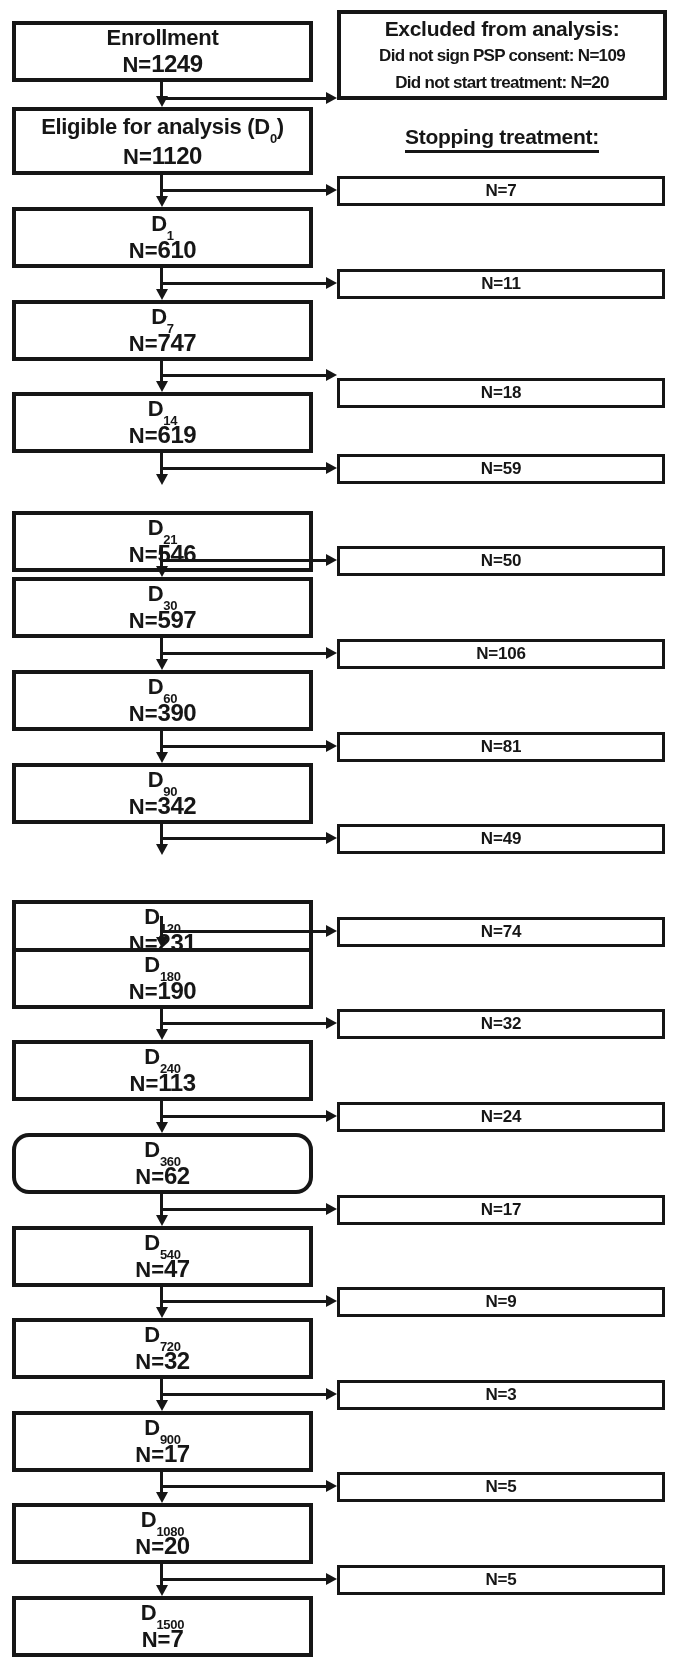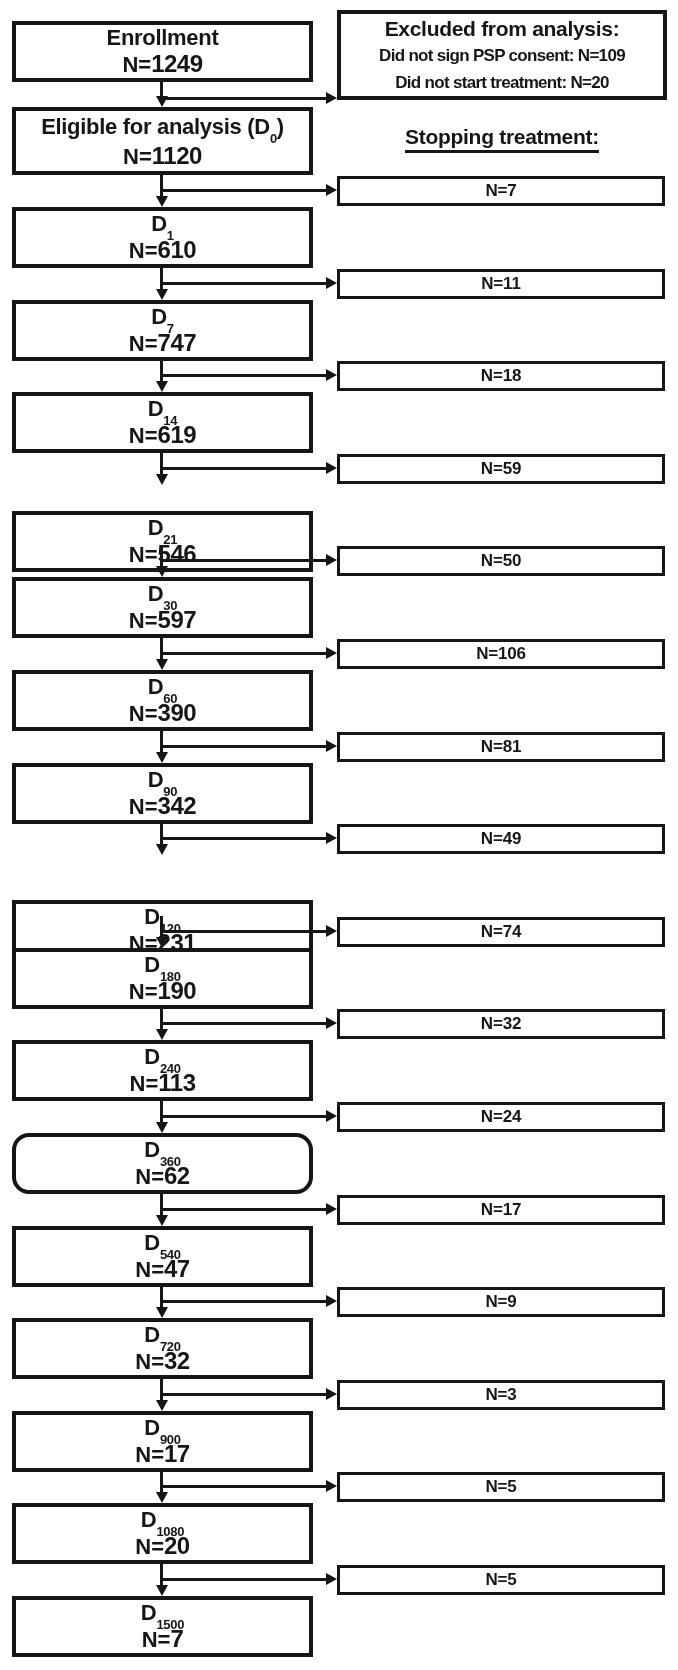--- a/index.html
+++ b/index.html
@@ -109,21 +109,21 @@
       <span>N=11</span>
     </div>
     <div class="lbox" style="top: 300px;">
       <div class="title-line"><span>D</span><sub class="dsub">7</sub></div>
       <div class="n-line"><span>N=</span><span class="nval">747</span></div>
     </div>
     <div class="vline" style="left: 160px; top: 360px; height: 23px;"></div>
     <div class="ahead-down" style="left: 156px; top: 381px;"></div>
     <div class="hline" style="left: 162px; top: 374px; width: 165px;"></div>
     <div class="ahead-right" style="left: 326px; top: 369px;"></div>
-    <div class="rbox" style="top: 361px;">
+    <div class="rbox" style="top: 378px;">
       <span>N=18</span>
     </div>
     <div class="lbox" style="top: 392px;">
       <div class="title-line"><span>D</span><sub class="dsub">14</sub></div>
       <div class="n-line"><span>N=</span><span class="nval">619</span></div>
     </div>
     <div class="vline" style="left: 160px; top: 453px; height: 23px;"></div>
     <div class="ahead-down" style="left: 156px; top: 474px;"></div>
     <div class="hline" style="left: 162px; top: 467px; width: 165px;"></div>
     <div class="ahead-right" style="left: 326px; top: 462px;"></div>

